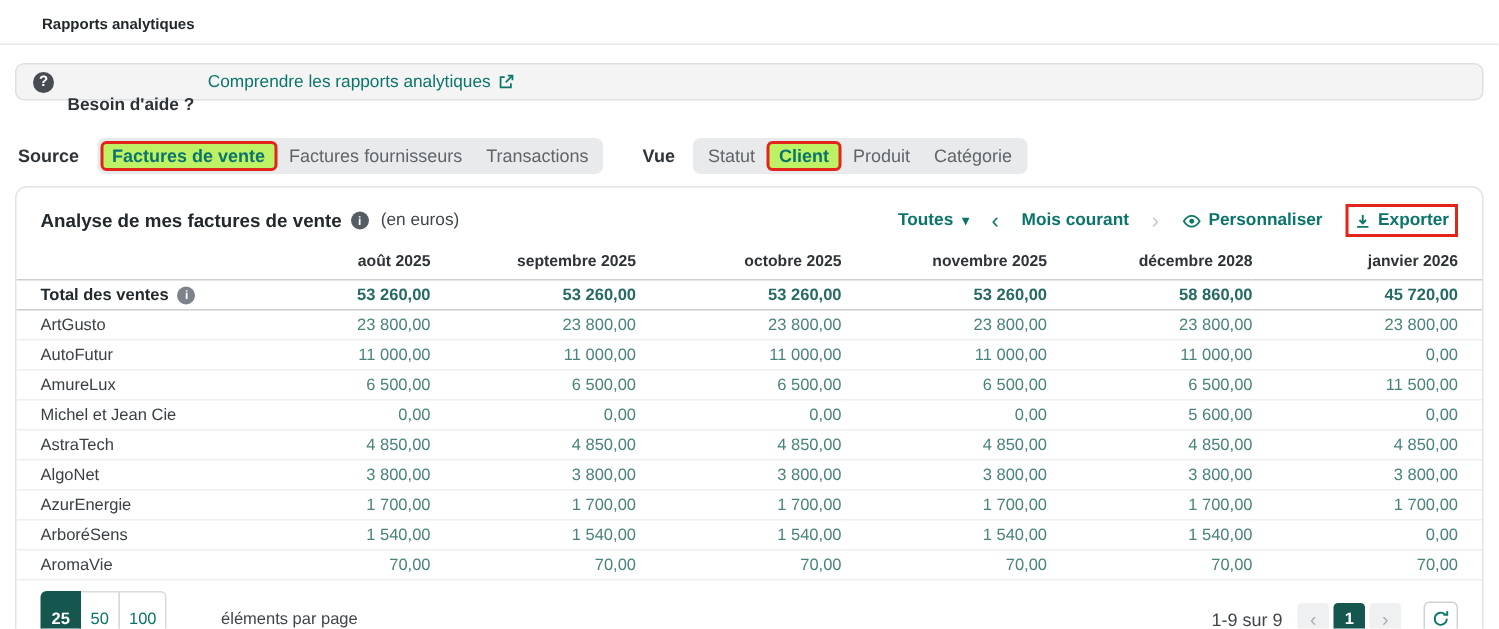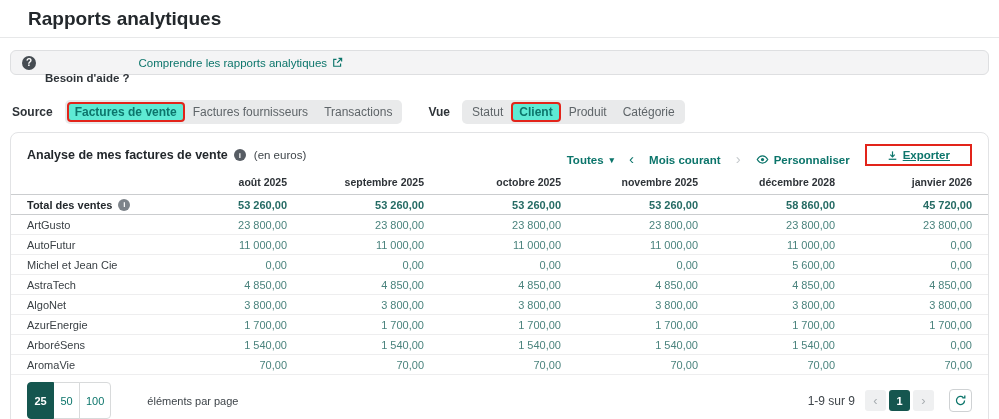--- a/index.html
+++ b/index.html
@@ -8,21 +8,21 @@
     font-family: "Liberation Sans", sans-serif;
     color:#3a4045;
     width: 999px; height: 419px;
     overflow: hidden;
     font-size: 12px;
   }
   .page { width:999px; height:419px; position:relative; }
 
   
   .titlebar { padding: 8px 12px 7px; border-bottom: 1px solid #e7e8e9; }
-  .page-title { font-size: 19px; font-weight: 700; color:#23282c;padding-left:16px; }
+  .page-title { font-size: 10px; font-weight: 700; color:#23282c;padding-left:16px; }
 
   
   .help-banner {
     margin: 12px 10px 0;
     height: 25px;
     display: flex; align-items: center; gap: 9px;
     padding: 0 11px;
     background: #f4f4f5;
     border: 1px solid #dedfe1;
     border-radius: 6px;
@@ -50,21 +50,21 @@
   .filter-label.vue { margin-left: 16px; }
   .seg {
     display: inline-flex; align-items: center;
     background: #e9eaeb; border-radius: 5px; padding: 2px;
   }
   .seg-item {
     padding: 3px 8px; font-size: 12px; color:#5f6569;
     border-radius: 4px; cursor: pointer; white-space: nowrap;
   }
   .seg-item.active {
-    background: #5eead4; color:#0c756b; font-weight: 700;
+    background: #bef264; color:#0c756b; font-weight: 700;
     border: 2px solid #e2241a; padding: 1px 6px;
   }
 
   
   .card {
     margin: 8px 10px 0;
     border: 1px solid #e2e3e5;
     border-radius: 8px;
     background: #fff;
   }
@@ -79,31 +79,31 @@
     background: #7d838a; color:#fff;
     font-size: 8px; font-weight: 700; font-style: normal;
     display: inline-flex; align-items: center; justify-content: center;
     flex: 0 0 auto;
   }
   .info-icon.dark { background:#565c63; }
   .unit-label { font-size: 11.5px; color:#3f454a; margin-left: 2px; }
 
   .toolbar {
     margin-left: auto;
-    display: flex; align-items: flex-end; gap: 15px;
+    display: flex; align-items: center; gap: 15px;
     color:#0c756b; font-size: 11.5px; font-weight: 600;
   }
   .tb-btn { display: inline-flex; align-items: center; gap: 5px; cursor: pointer; white-space: nowrap; }
   .caret { font-size: 9px; margin-left: 1px; }
   .chev { font-size: 15px; font-weight: 400; line-height: 1; cursor: pointer; }
   .chev.disabled { color:#c6cacd; }
   .annotated-box {
     border: 2px solid #e2241a;
-    padding: 3px 20px;
-    display: inline-flex; align-items: center; gap: 5px; text-decoration: underline;
+    padding: 3px 4px;
+    display: inline-flex; align-items: center; gap: 5px;
   }
 
   
   table { width: 100%; border-collapse: collapse; font-size: 11px; table-layout: fixed; }
   col.label-col { width: auto; }
   col.month-col { width: 137px; }
   col.month-col.last { width: 153px; }
   thead th {
     text-align: right; font-weight: 700; font-size: 10.5px; color:#2e3338;
     padding: 3px 0 6px;
@@ -292,20 +292,31 @@
               </span></td>
             <td>11 000,00</td>
             <td>11 000,00</td>
             <td>11 000,00</td>
             <td>11 000,00</td>
             <td>11 000,00</td>
             <td class="last">0,00</td>
           </tr>
           <tr>
             <td class="row-label"><span class="label-inner">
+                <span>AmureLux</span>
+              </span></td>
+            <td>6 500,00</td>
+            <td>6 500,00</td>
+            <td>6 500,00</td>
+            <td>6 500,00</td>
+            <td>6 500,00</td>
+            <td class="last">11 500,00</td>
+          </tr>
+          <tr>
+            <td class="row-label"><span class="label-inner">
                 <span>Michel et Jean Cie</span>
               </span></td>
             <td>0,00</td>
             <td>0,00</td>
             <td>0,00</td>
             <td>0,00</td>
             <td>5 600,00</td>
             <td class="last">0,00</td>
           </tr>
           <tr>

